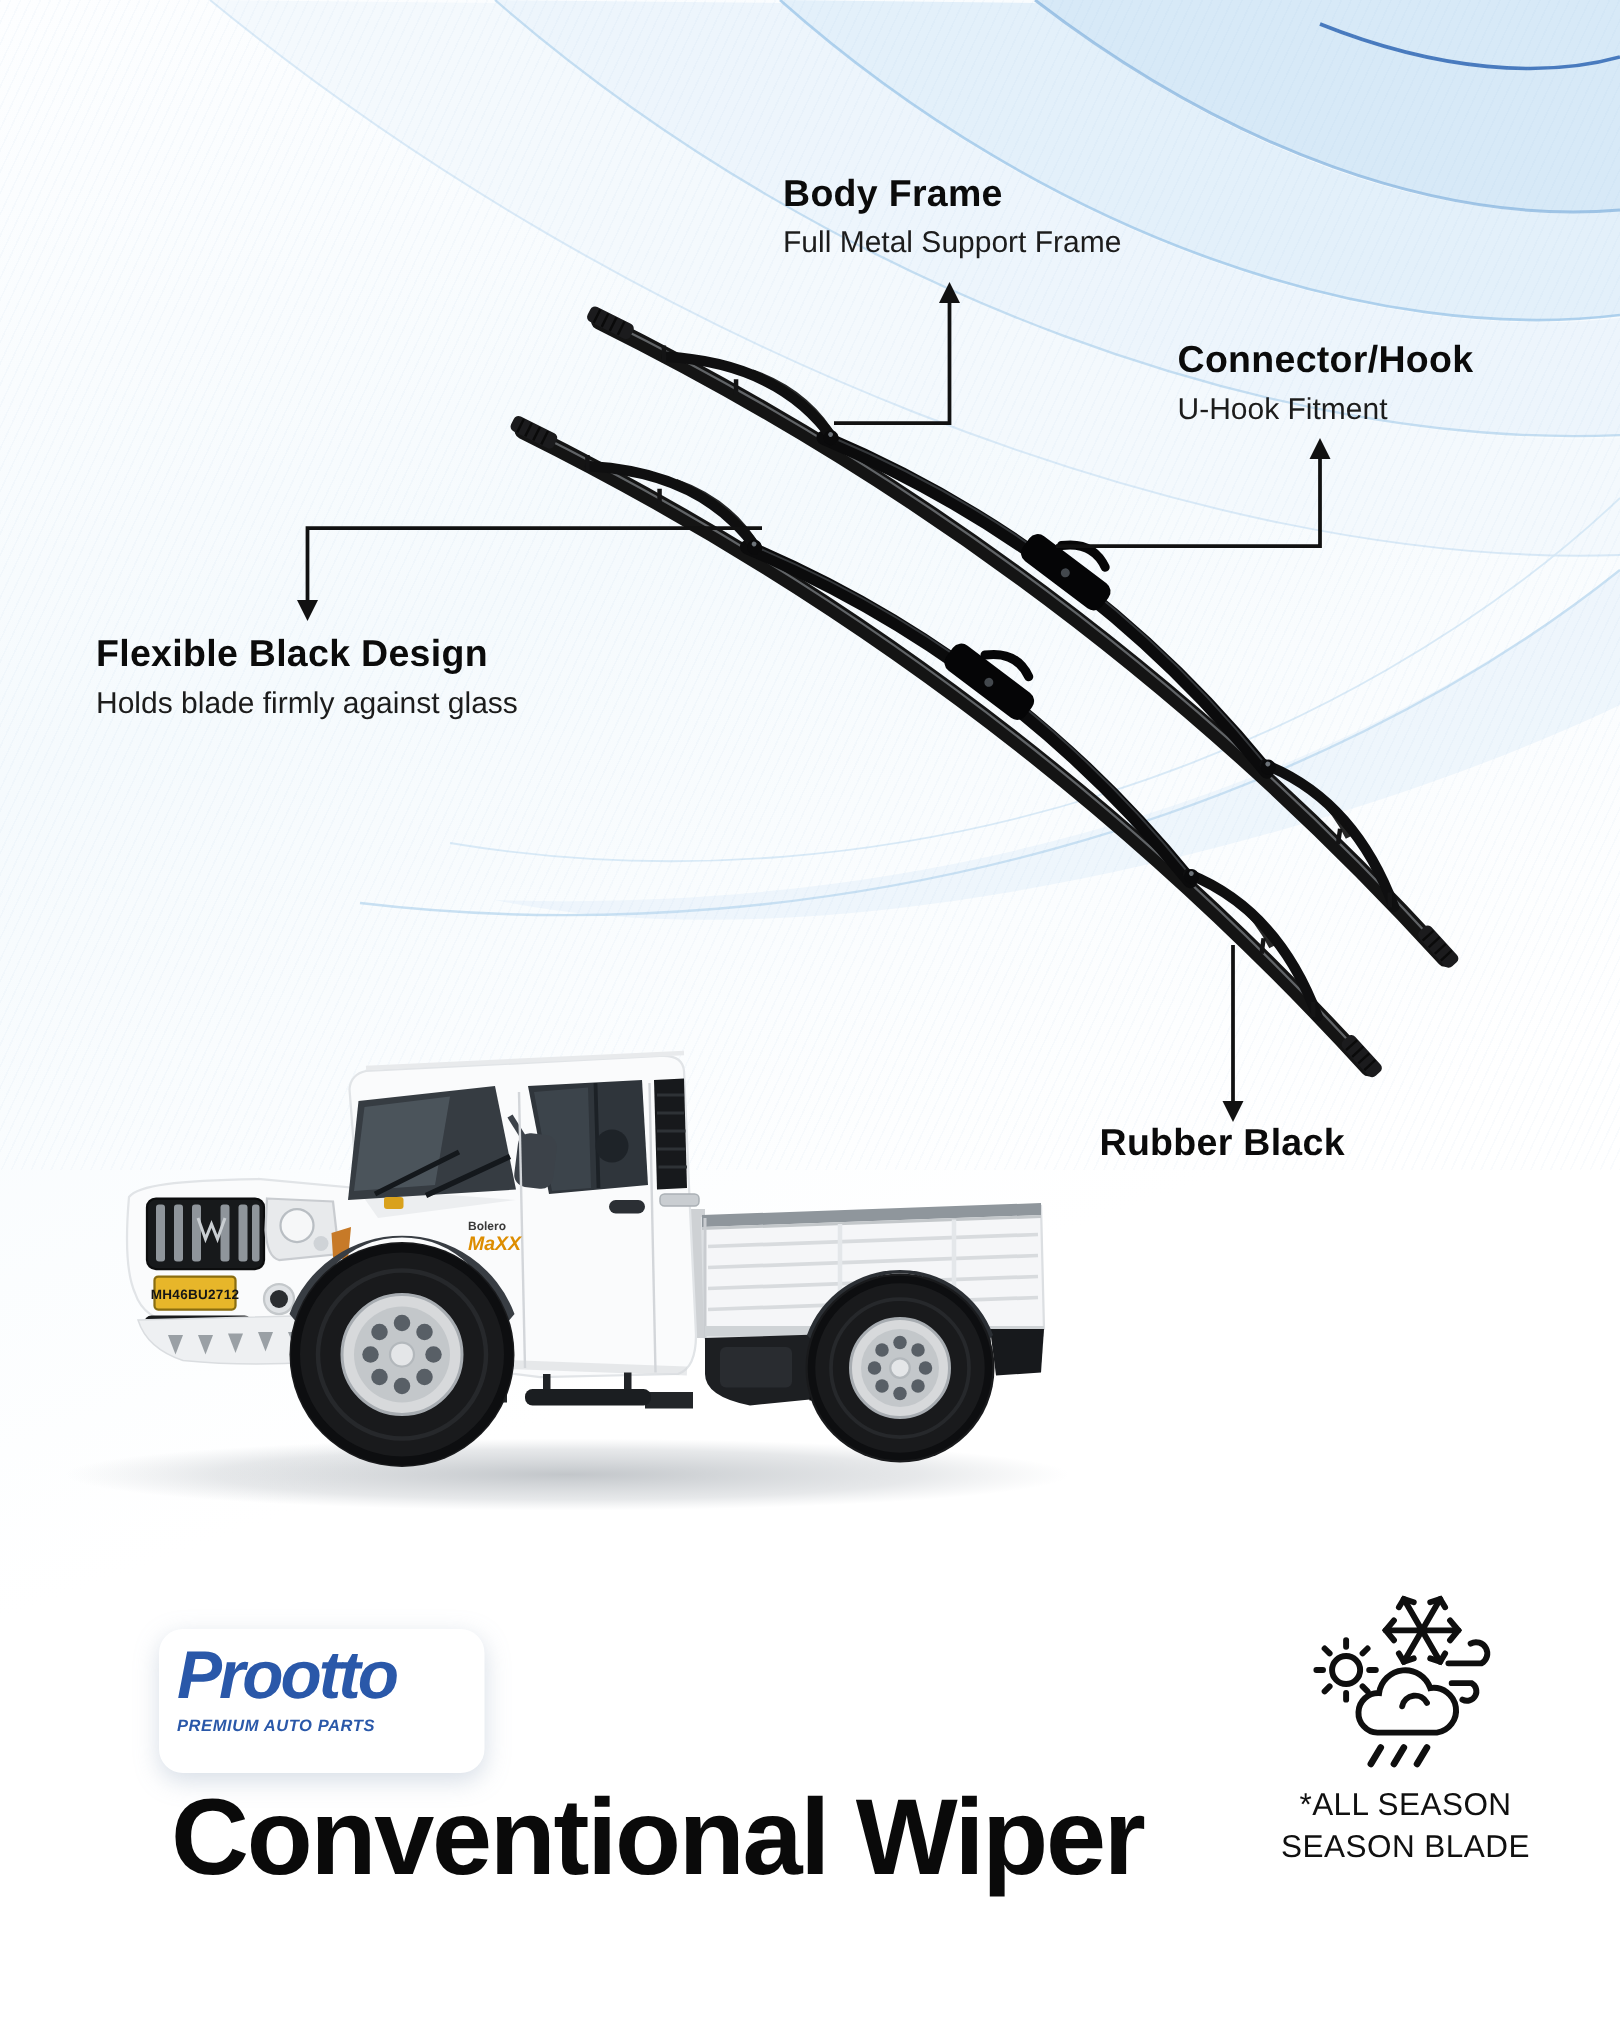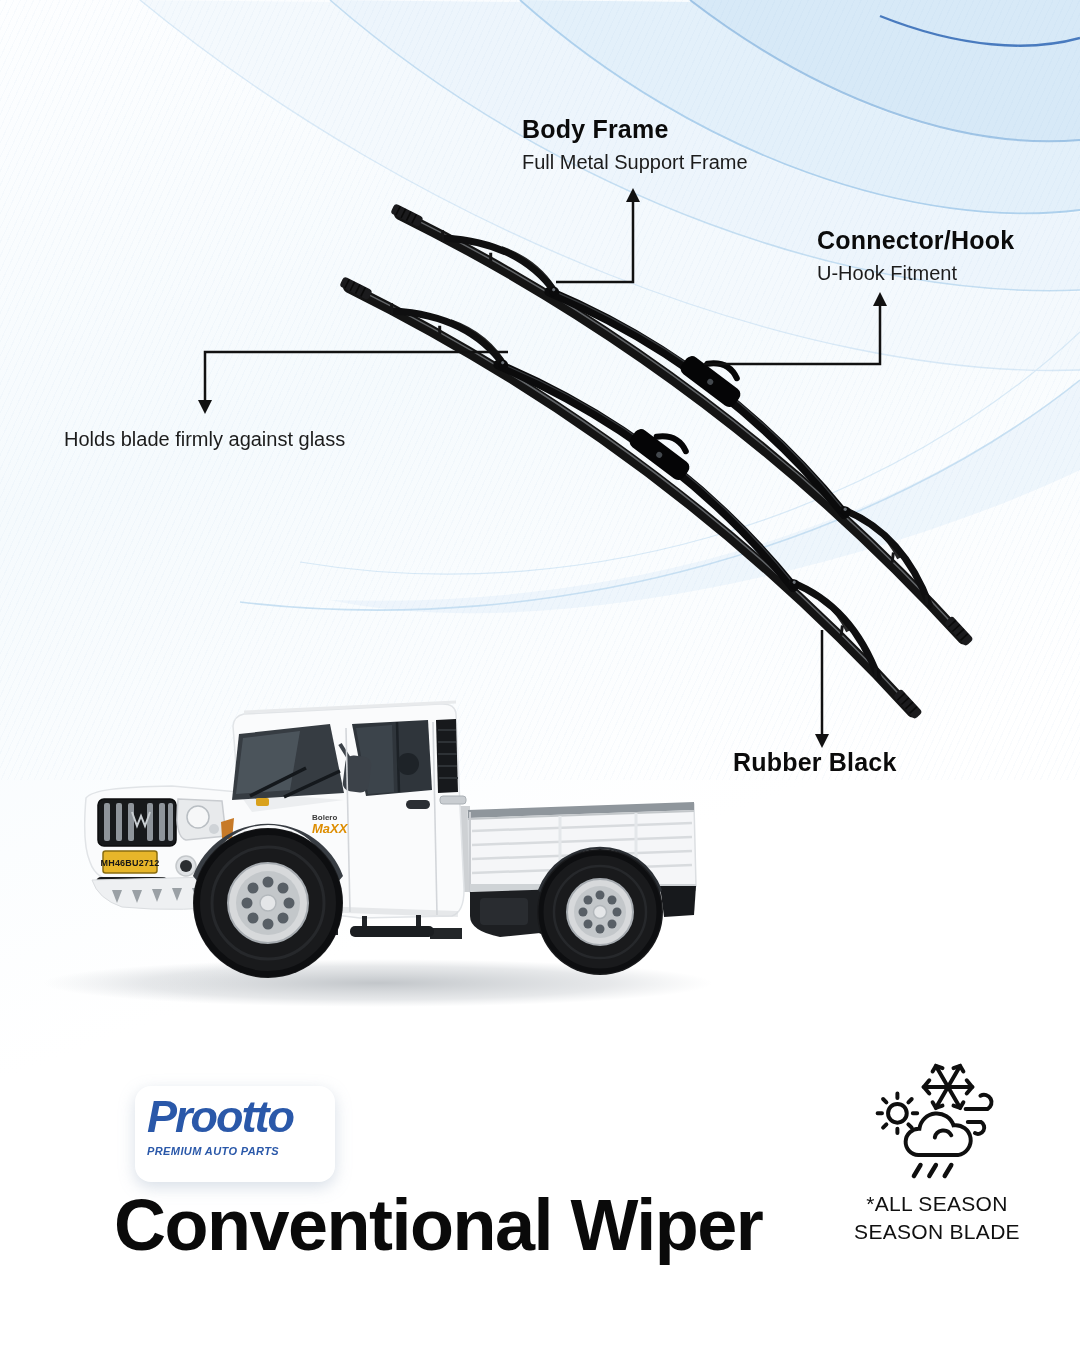--- a/index.html
+++ b/index.html
@@ -10,22 +10,22 @@
   }
   .texture{
     position:absolute;left:0;top:0;width:1080px;height:780px;pointer-events:none;
     background:repeating-linear-gradient(115deg,rgba(130,175,220,0.05) 0 1px,transparent 1px 6px);
   }
   svg{position:absolute;left:0;top:0;}
   .callout{position:absolute;}
   .co-title{font-weight:700;font-size:25px;line-height:30px;color:#0b0b0b;letter-spacing:.2px;}
   .co-sub{font-weight:400;font-size:20px;line-height:30px;color:#1c1c1c;margin-top:3px;}
   .logo-sticker{
-    position:absolute;left:106px;top:1086px;width:200px;height:96px;background:#ffffff;
-    border-radius:16px;box-shadow:0 5px 16px rgba(140,160,185,.35);padding:6px 10px 0 12px;box-sizing:border-box;margin-left:29px;
+    position:absolute;left:106px;top:1086px;width:217px;height:96px;background:#ffffff;
+    border-radius:16px;box-shadow:0 5px 16px rgba(140,160,185,.35);padding:6px 10px 0 12px;box-sizing:border-box;
   }
   .logo-word{
     font-weight:700;font-style:italic;font-size:45px;line-height:50px;letter-spacing:-2px;color:#2a58a9;
   }
   .logo-tag{
     font-weight:700;font-style:italic;font-size:11px;letter-spacing:.4px;color:#2a58a9;margin-top:3px;
   }
   .main-title{
     position:absolute;left:114px;top:1184px;font-weight:700;font-size:72px;letter-spacing:-1.5px;color:#0a0a0a;
   }
@@ -246,25 +246,26 @@
         </g>
         <circle cx="600" cy="912" r="6.5" fill="#e4e6e8" stroke="#b3b8bc" stroke-width="1.5"></circle>
       </g>
     </g>
   </svg>
 
   <div class="callout" style="left:490px;top:114px;margin-left:32px;">
     <div class="co-title">Body Frame</div>
     <div class="co-sub">Full Metal Support Frame</div>
   </div>
-  <div class="callout" style="left:785px;top:225px;margin-left:32px;">
+  <div class="callout" style="left:785px;top:225px;">
     <div class="co-title">Connector/Hook</div>
     <div class="co-sub">U-Hook Fitment</div>
   </div>
   <div class="callout" style="left:64px;top:421px;">
+    <div class="co-title">Flexible Black Design</div>
     <div class="co-sub">Holds blade firmly against glass</div>
   </div>
   <div class="callout" style="left:733px;top:747px;">
     <div class="co-title">Rubber Black</div>
   </div>
 
   <div class="logo-sticker">
     <div class="logo-word">Prootto</div>
     <div class="logo-tag">PREMIUM AUTO PARTS</div>
   </div>

